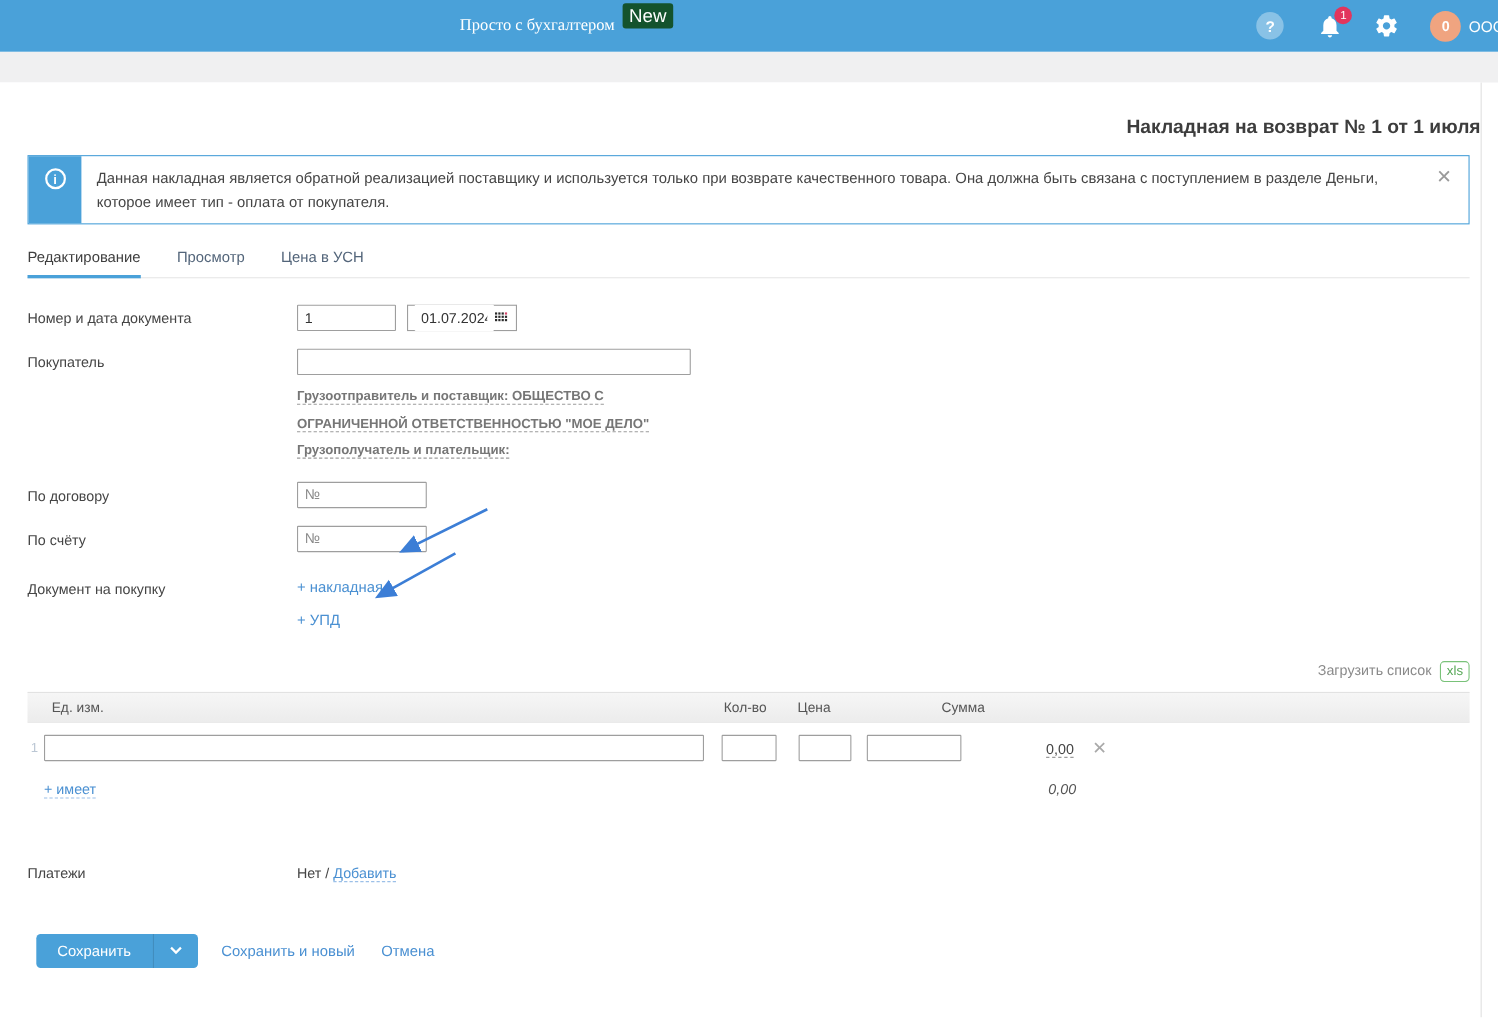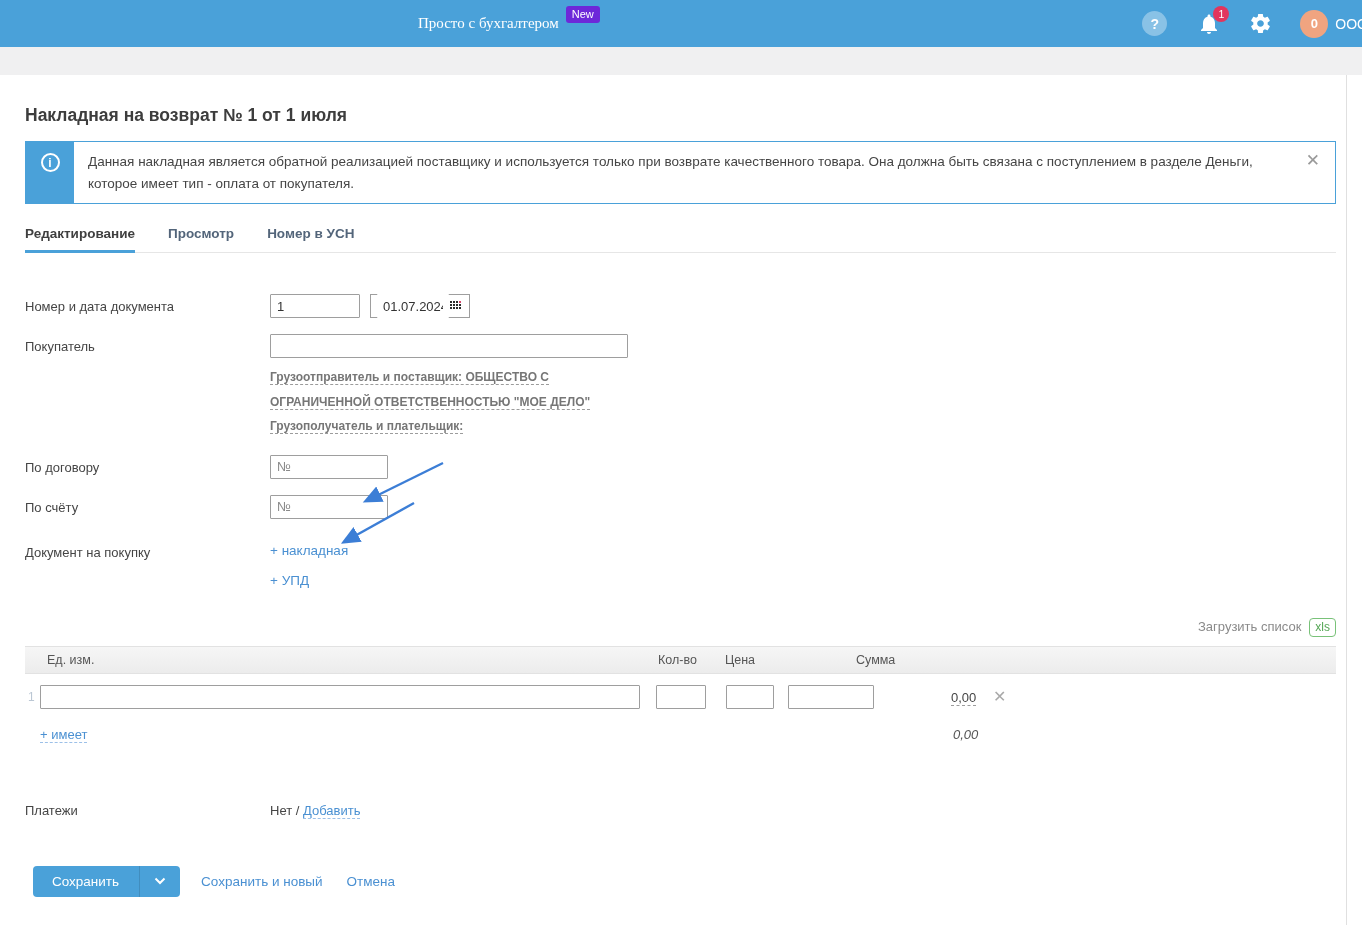--- a/index.html
+++ b/index.html
@@ -6,47 +6,47 @@
   html,body { width:1362px; height:925px; overflow:hidden; }
   body {
     font-family: "Liberation Sans", "DejaVu Sans", sans-serif;
     background:#fff; color:#444; position:relative; font-size:13px;
   }
 
   
   .topbar { height:47px; background:#4AA1D9; position:relative; }
   .topbar-title-wrap { position:absolute; left:418px; top:0; height:100%; display:flex; align-items:center; }
   .topbar-title { color:#fff; font-size:15px;font-family:Liberation Serif, serif; }
-  .new-badge { background:#6d28d9; color:#fff; font-size:11px; line-height:1; border-radius:3px; padding:3px 6px; margin-left:7px; transform:translateY(-9px); display:inline-block; }
+  .new-badge { background:#14532d; color:#fff; font-size:17px; line-height:1; border-radius:3px; padding:3px 6px; margin-left:7px; transform:translateY(-9px); display:inline-block; }
   .topbar-icons { position:absolute; right:0; top:0; height:100%; display:flex; align-items:center; }
   .help-circle { width:25px; height:25px; border-radius:50%; background:rgba(255,255,255,.35); color:#fff; font-weight:bold; font-size:14px; display:flex; align-items:center; justify-content:center; margin-right:30px; cursor:pointer; }
   .bell-wrap { position:relative; margin-right:28px; cursor:pointer; width:24px; height:24px; }
   .notif-badge { position:absolute; top:-6px; right:-8px; min-width:16px; height:16px; border-radius:50%; background:#E2355D; color:#fff; font-size:10.5px; display:flex; align-items:center; justify-content:center; padding:0 3px; }
   .gear-wrap { margin-right:28px; cursor:pointer; width:23px; height:23px; }
   .avatar { width:28px; height:28px; border-radius:50%; background:#F0A480; color:#fff; font-weight:bold; font-size:13px; display:flex; align-items:center; justify-content:center; margin-right:7px; cursor:pointer; }
   .org-label { color:#fff; font-size:14px; white-space:nowrap; margin-right:-6px; cursor:pointer; }
 
   .gray-band { height:28px; background:#F0F0F1; }
 
   
   .content { position:relative; width:1347px; min-height:850px; background:#fff; border-right:1px solid #E0E0E0; padding-left:25px; }
-  .page-title { font-size:17.5px; font-weight:bold; color:#3D3D3D; padding-top:30px; }
+  .page-title { font-size:17.5px; font-weight:bold; color:#3D3D3D; padding-top:30px;text-align:right; }
 
   .info-banner { display:flex; border:1px solid #4AA1D9; margin:15px 10px 0 0; position:relative; min-height:58px; }
   .info-banner-left { width:48px; background:#4AA1D9; flex:0 0 48px; display:flex; justify-content:center; }
   .info-icon { width:19px; height:19px; border:2px solid #fff; border-radius:50%; color:#fff; font-size:12px; font-weight:bold; display:flex; align-items:center; justify-content:center; margin-top:11px; }
   .info-banner-body { flex:1; padding:9px 48px 9px 14px; font-size:13.5px; color:#454545; line-height:1.6; }
   .banner-close { position:absolute; right:15px; top:10px; color:#9a9a9a; font-size:17px; cursor:pointer; line-height:1; }
 
-  .tabs { display:flex; gap:33px; margin:22px 10px 0 0; border-bottom:1px solid #E6E6E6;font-weight:bold; }
+  .tabs { display:flex; gap:33px; margin:22px 10px 0 0; border-bottom:1px solid #E6E6E6; }
   .tab { padding-bottom:9px; font-size:13.5px; color:#53657A; cursor:pointer; }
   .tab.active { color:#3F3F3F; border-bottom:3px solid #4AA1D9; margin-bottom:-1px; }
 
   
-  .form { margin-top:41px; }
+  .form { margin-top:24px; }
   .form-row { display:flex; align-items:flex-start; margin-bottom:16px; }
   .form-label { width:245px; flex:0 0 245px; color:#454545; padding-top:5px; font-size:13px; }
   input[type=text] { border:1px solid #9E9E9E; height:24px; font-size:13px; padding:2px 6px; color:#333; font-family:inherit; background:#fff; border-radius:1px; }
   input[type=text]::placeholder { color:#8a8a8a; }
   .num-input { width:90px; margin-right:10px; }
   .date-wrap { border:1px solid #9E9E9E; height:24px; display:inline-flex; align-items:center; padding:0 6px; background:#fff; }
   .date-input { border:none !important; height:20px; width:72px; padding:0; font-size:13px; color:#333; outline:none; }
   .buyer-input { width:358px; }
   .contract-input { width:118px; }
   .sub-links { width:370px; margin-top:7px; font-size:12px; line-height:2.05; }
@@ -123,21 +123,21 @@
     <div class="info-banner-left">
       <div class="info-icon">i</div>
     </div>
     <div class="info-banner-body">Данная накладная является обратной реализацией поставщику и используется только при возврате качественного товара. Она должна быть связана с поступлением в разделе Деньги, которое имеет тип - оплата от покупателя.</div>
     <span class="banner-close">✕</span>
   </div>
 
   <div class="tabs">
     <div class="tab active">Редактирование</div>
     <div class="tab">Просмотр</div>
-    <div class="tab">Номер в УСН</div>
+    <div class="tab">Цена в УСН</div>
   </div>
 
   <div class="form">
 
     <div class="form-row">
       <div class="form-label">Номер и дата документа</div>
       <input type="text" class="num-input" value="1" style="">
       <span class="date-wrap">
         <input type="text" class="date-input" value="01.07.2024" style="">
         <svg width="14" height="12" viewBox="0 0 14 12">

